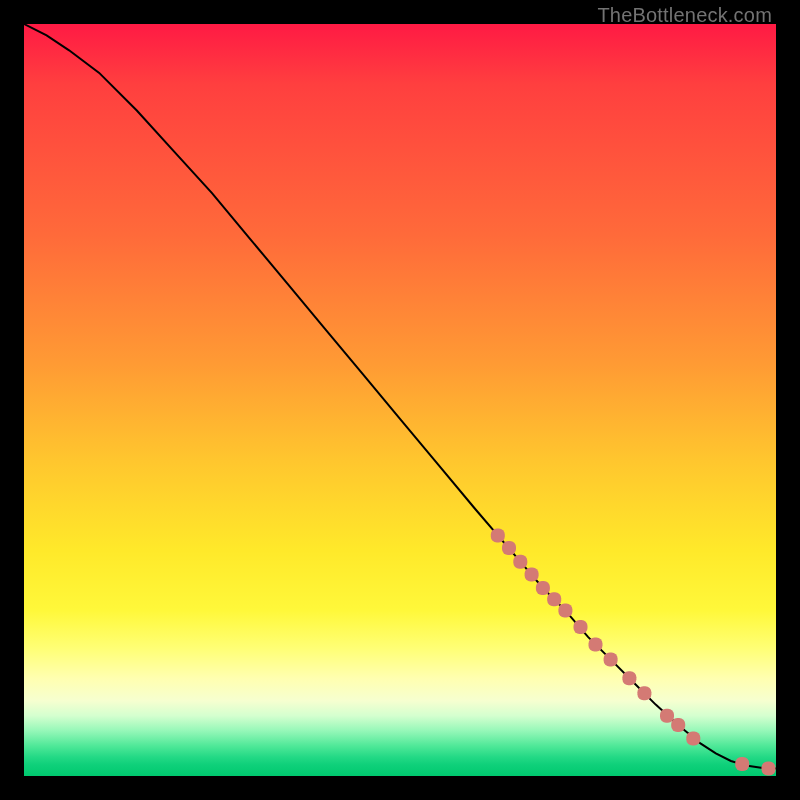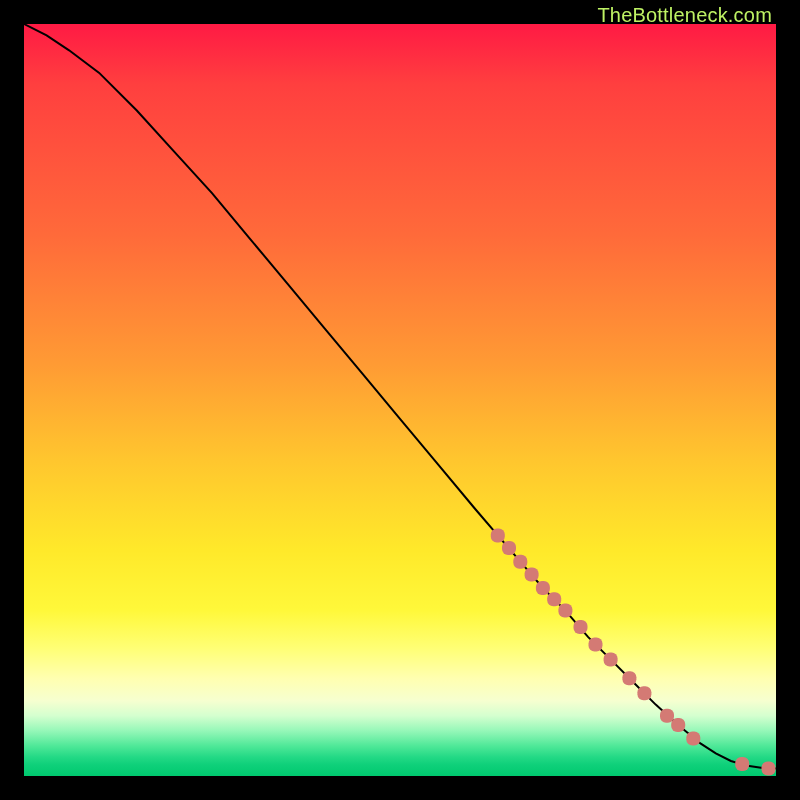--- a/index.html
+++ b/index.html
@@ -45,21 +45,21 @@
       #4fe898 96%,
       #23d985 97.5%,
       #0fd07a 98.5%,
       #00c96f 100%
     );
   }
   .watermark {
     position: absolute;
     top: 4px;
     right: 28px;
-    color: #bef264;
+    color: #737373;
     font-size: 20px;
     letter-spacing: 0.2px;
     font-weight: 400;
     user-select: none;
   }
   svg.overlay {
     position: absolute;
     inset: 0;
     width: 100%;
     height: 100%;

